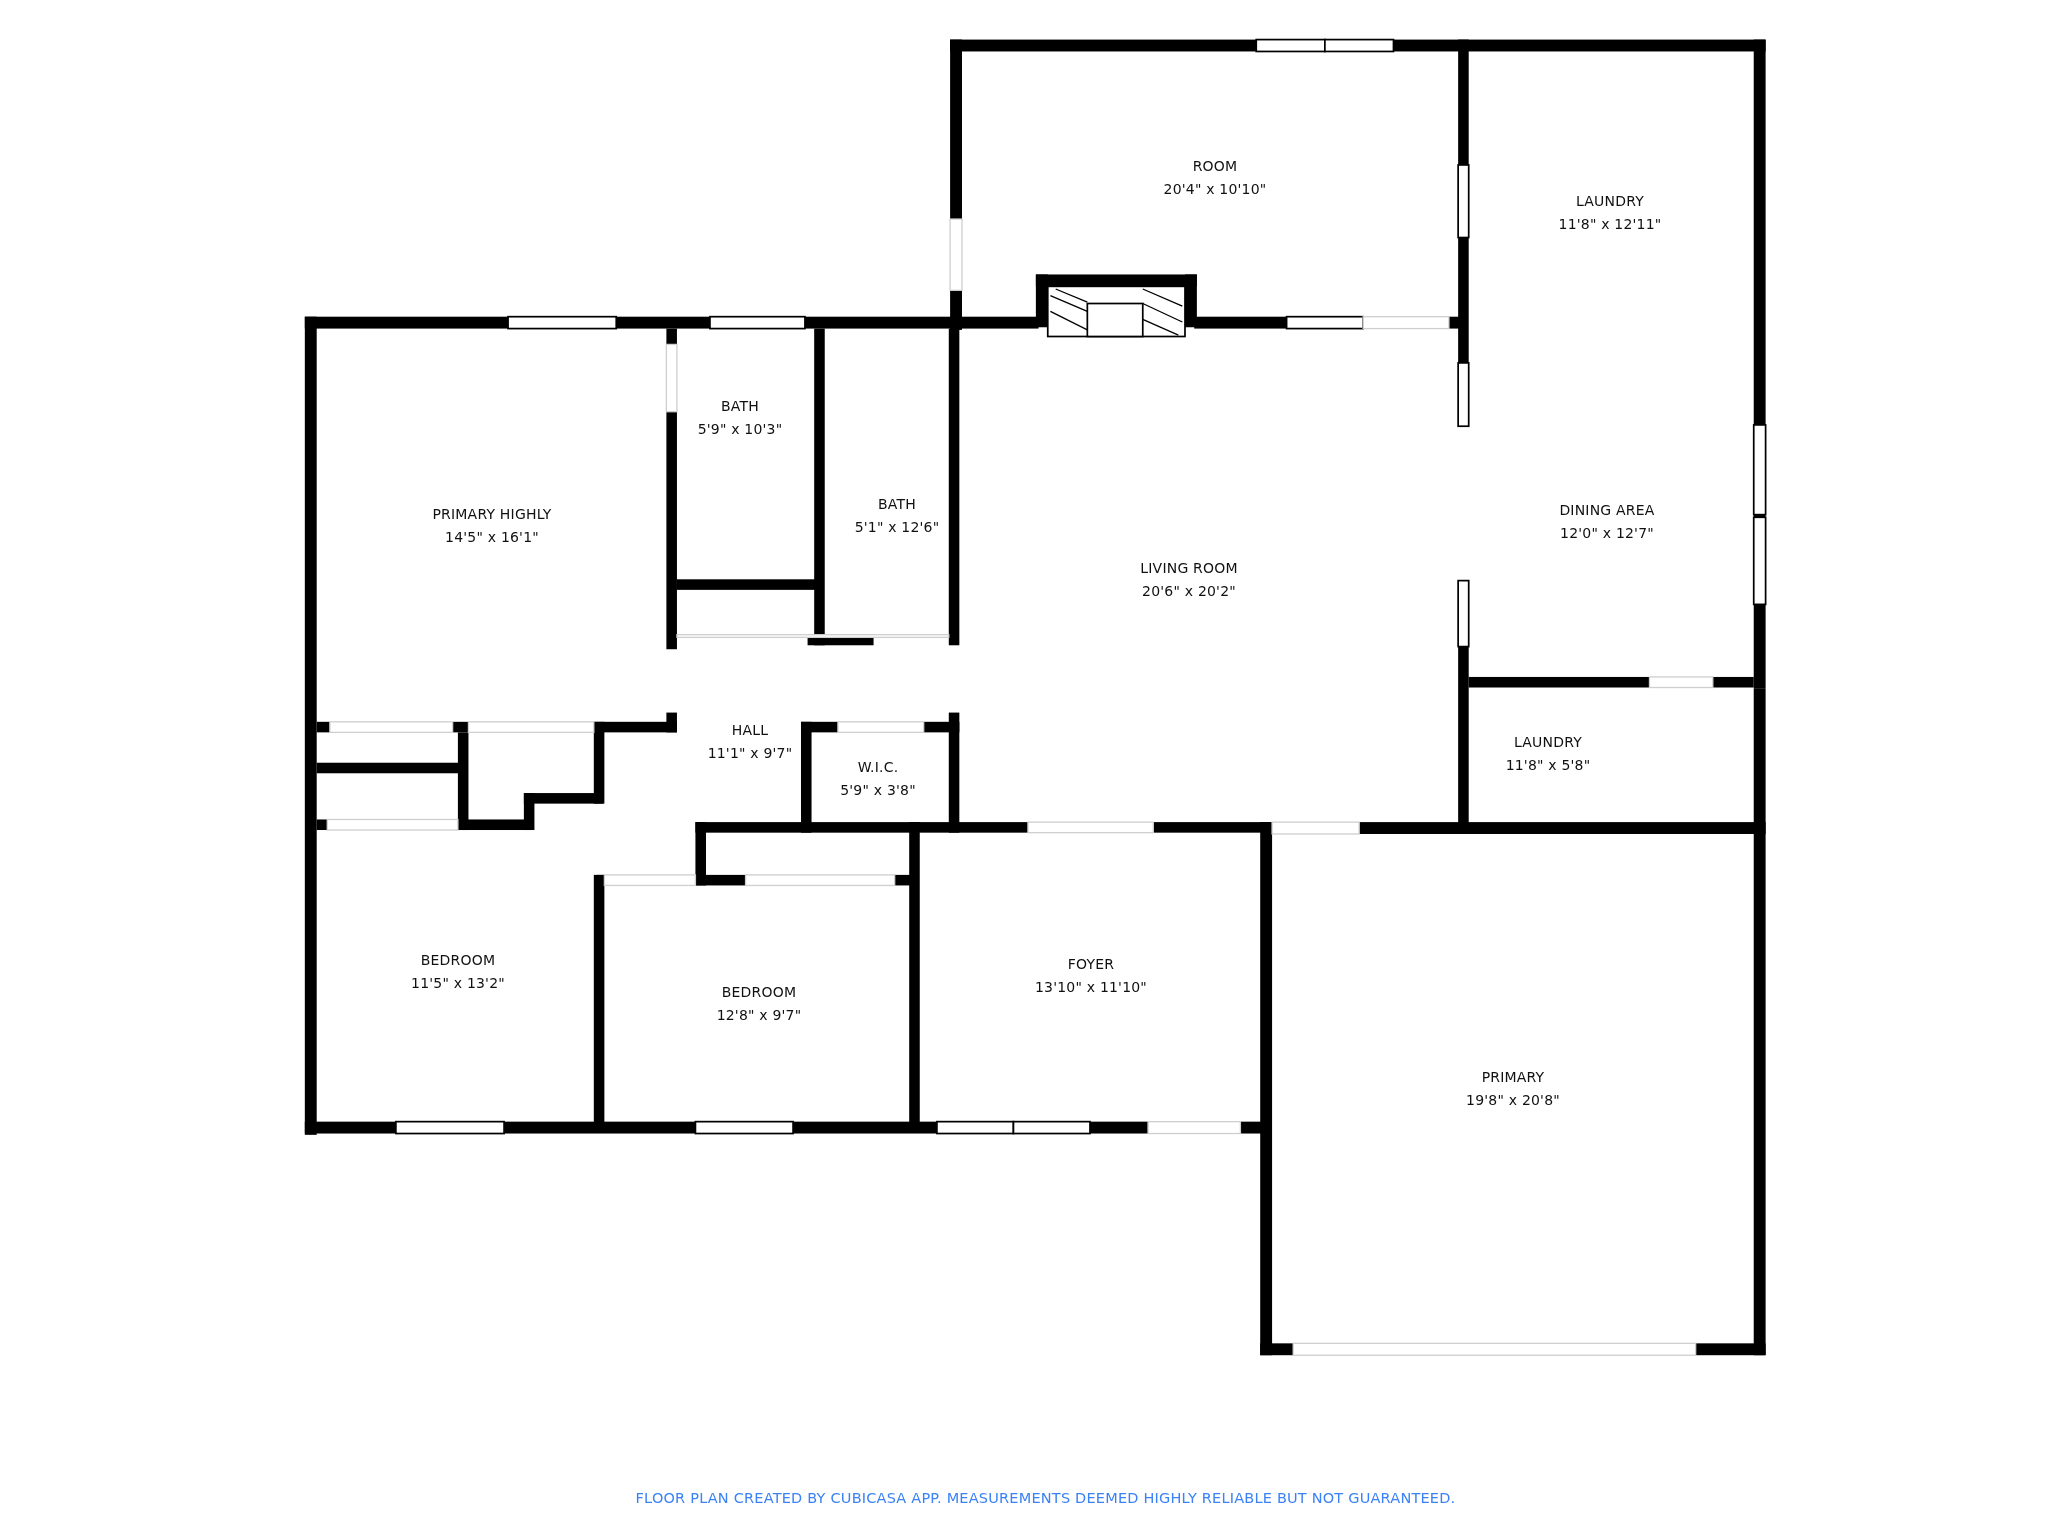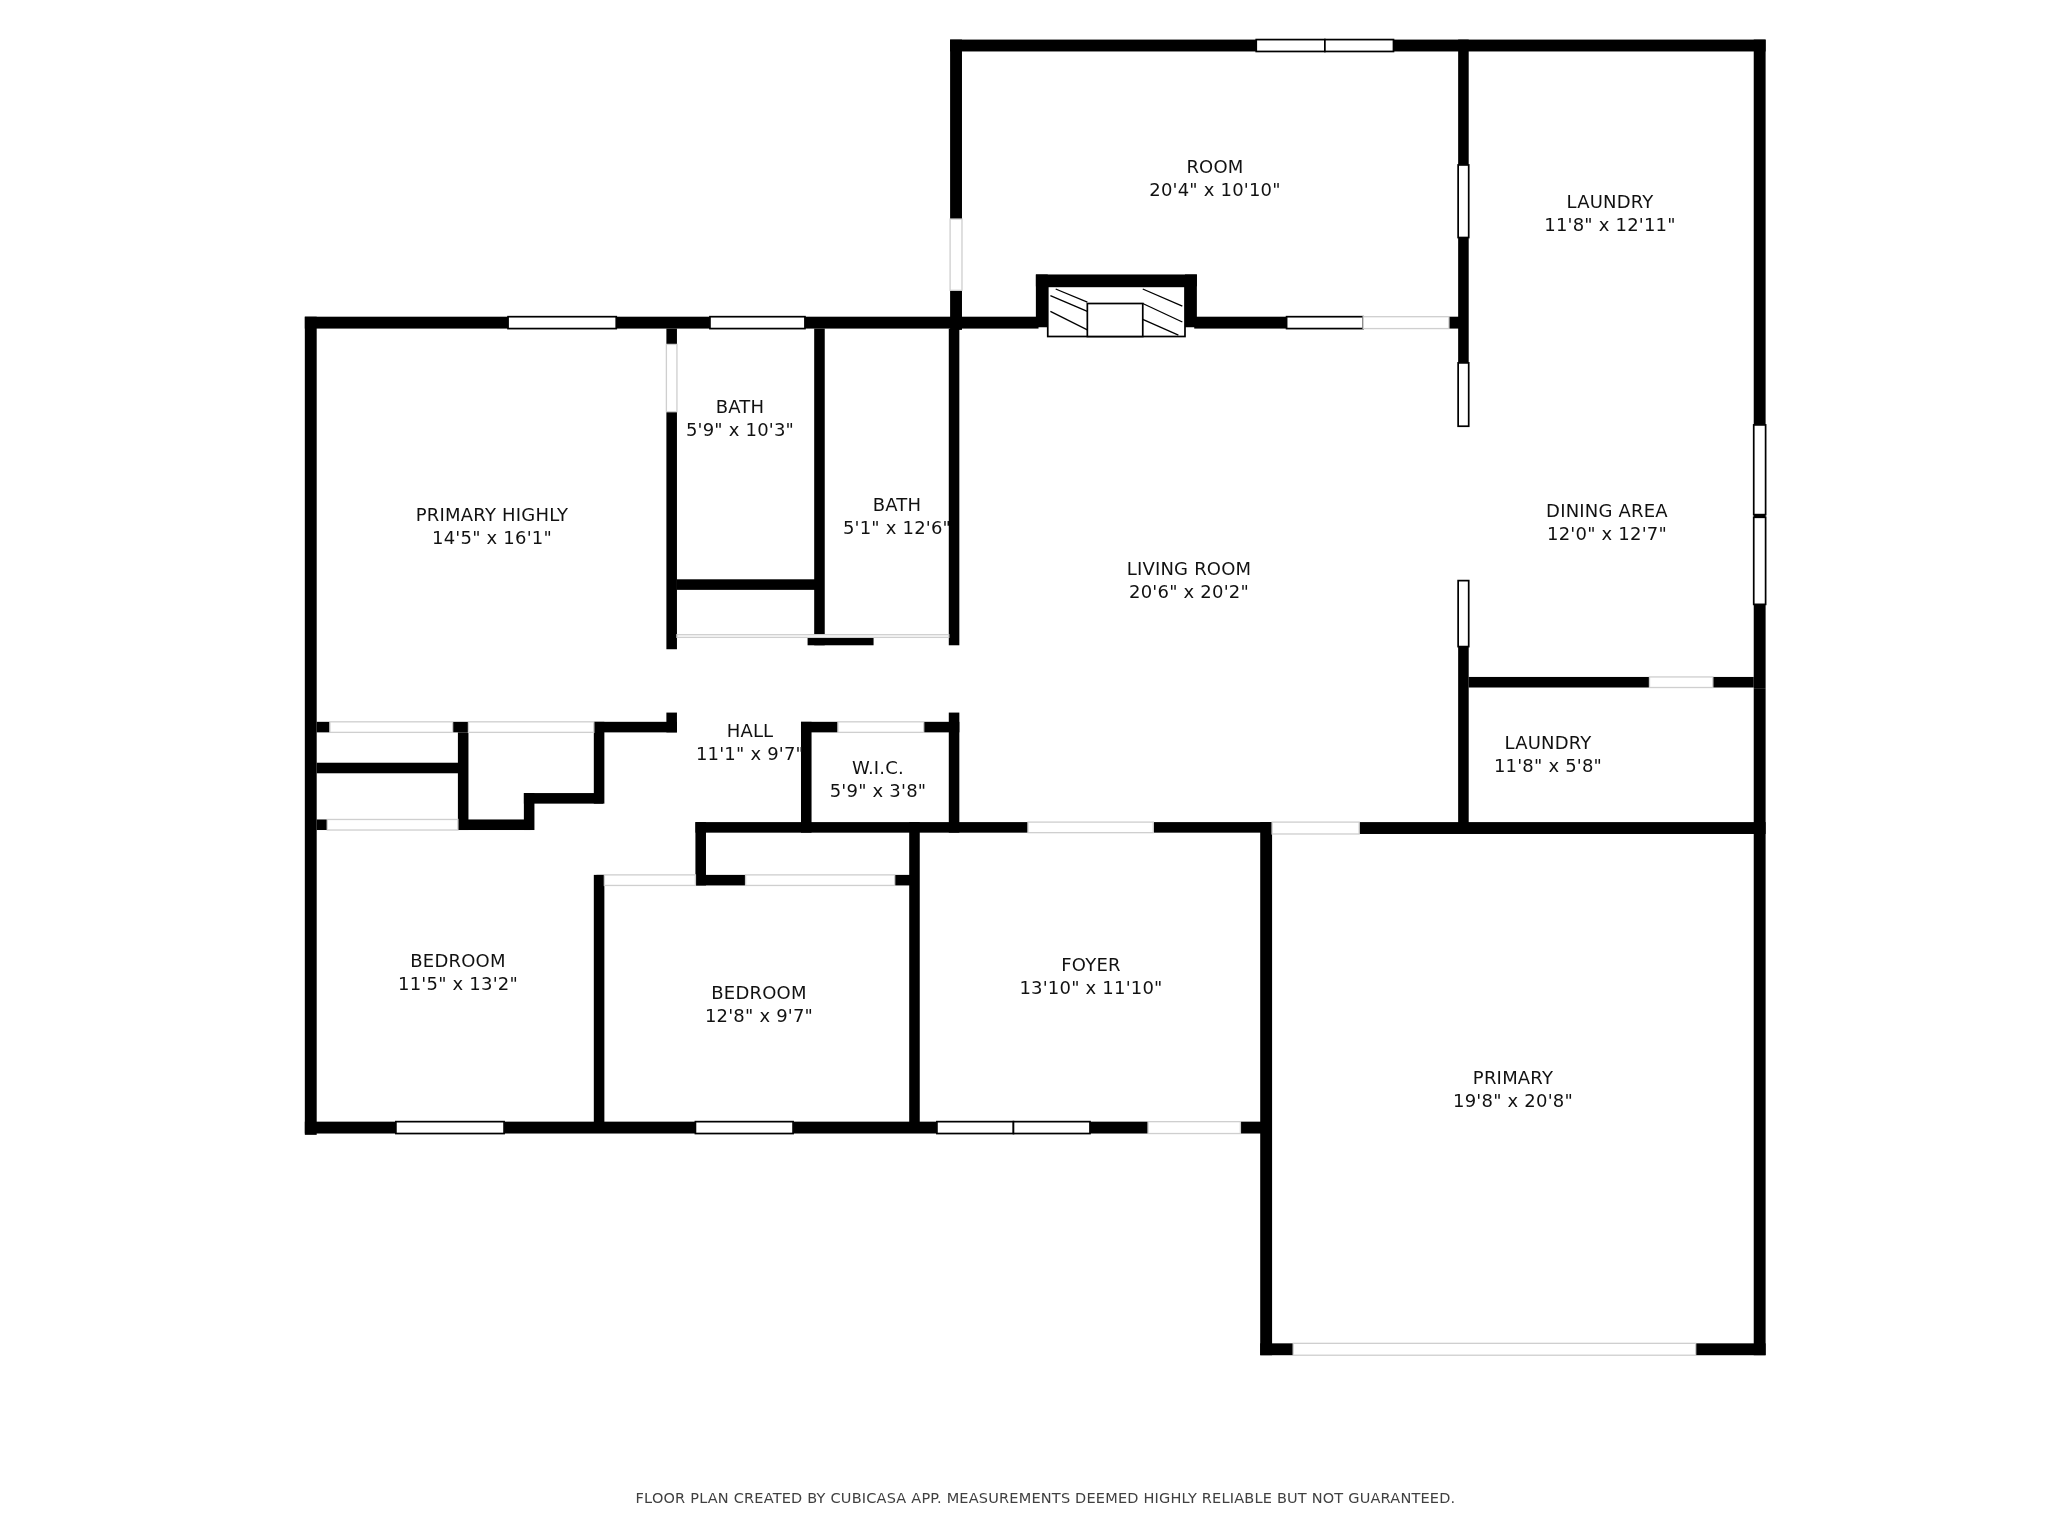--- a/index.html
+++ b/index.html
@@ -1,24 +1,24 @@
 <!DOCTYPE html>
 <html><head>
 <meta charset="utf-8">
 <style>
   html, body { margin:0; padding:0; background:#ffffff; }
   body { width:2048px; height:1536px; position:relative; overflow:hidden; font-family:"DejaVu Sans", sans-serif; }
   #plan { position:absolute; left:0; top:0; width:2048px; height:1536px; }
   .wall { fill:#000; }
   .win { fill:#fff; stroke:#000; stroke-width:1.3; }
   .open { fill:#fff; stroke:#cfcfcf; stroke-width:1; }
-  .room-label { position:absolute; transform:translate(-50%,-50%); text-align:center; color:#111; font-size:18px; line-height:23px; white-space:nowrap; letter-spacing:0.2px; }
+  .room-label { position:absolute; transform:translate(-50%,-50%); text-align:center; color:#111; font-size:14px; line-height:23px; white-space:nowrap; letter-spacing:0.2px; }
   .room-label .nm { display:block; }
   .room-label .dm { display:block; }
-  .footer { position:absolute; left:0; right:0; top:1490px; text-align:center; color:#404040; font-size:14.5px; letter-spacing:0.2px;padding-left:43px; }
+  .footer { position:absolute; left:0; right:0; top:1490px; text-align:center; color:#3b82f6; font-size:14.5px; letter-spacing:0.2px;padding-left:43px; }
 </style>
 </head>
 <body>
 
 <svg id="plan" viewBox="0 0 1552 1164" preserveAspectRatio="none" xmlns="http://www.w3.org/2000/svg">
   <g>
 
     <rect class="wall" x="720" y="30" width="618" height="9"></rect>
     <rect class="wall" x="720" y="30" width="9" height="136"></rect>
     <rect class="wall" x="720" y="220" width="9" height="30"></rect>

